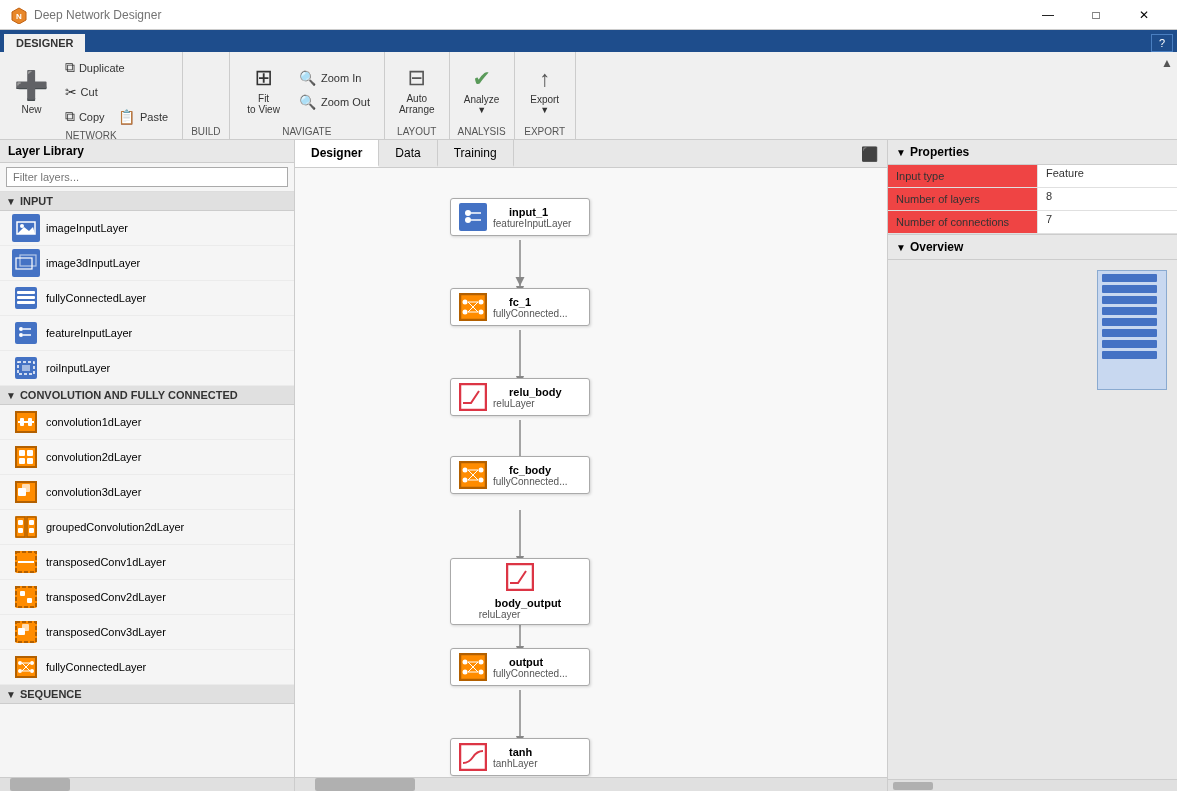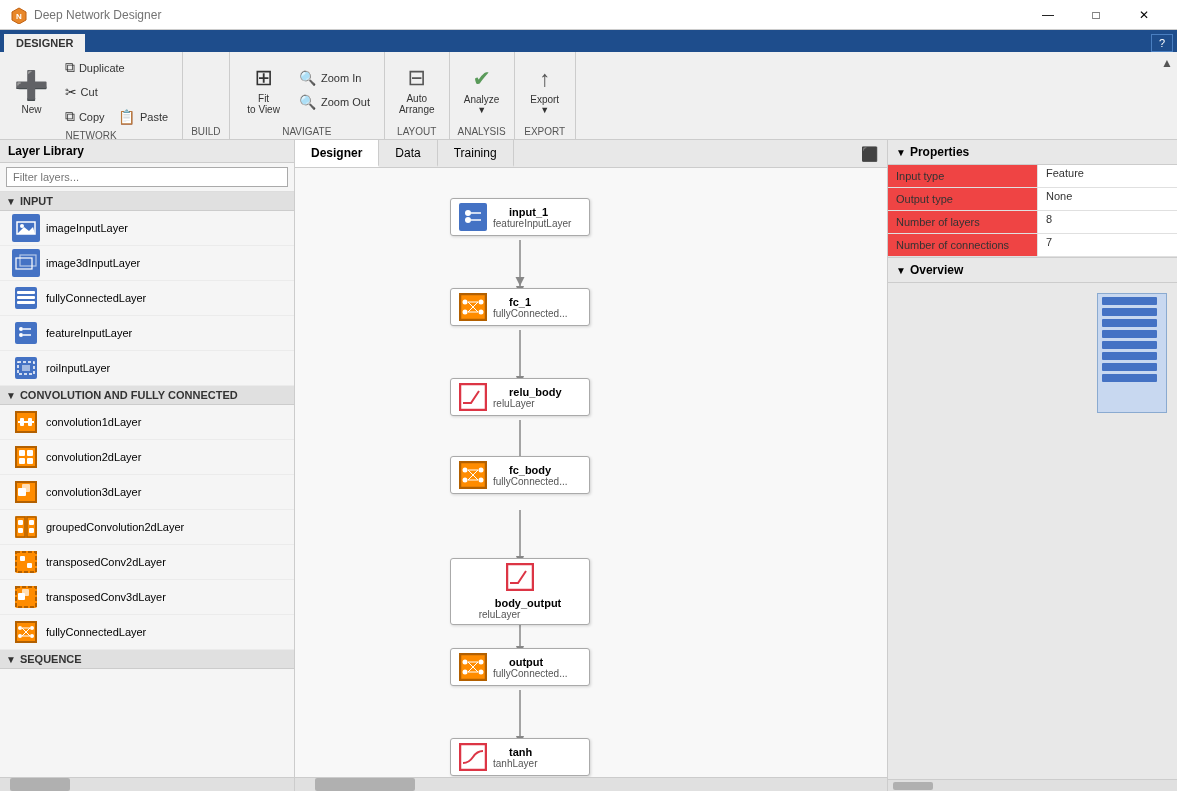--- a/index.html
+++ b/index.html
@@ -558,20 +558,30 @@
               <rect x="14" y="12" width="5" height="5" fill="white" rx="1"></rect>
             </svg>
         </div>
         <span>groupedConvolution2dLayer</span>
       </div>
       <div class="sidebar-item">
         <div class="layer-icon">
           <svg width="22" height="22" viewBox="0 0 22 22">
               <rect width="22" height="22" fill="#ff8c00" rx="2"></rect>
               <rect x="1" y="1" width="20" height="20" fill="none" stroke="#b36000" stroke-width="2" stroke-dasharray="4,2"></rect>
+              <line x1="3" y1="11" x2="19" y2="11" stroke="white" stroke-width="2"></line>
+            </svg>
+        </div>
+        <span>transposedConv1dLayer</span>
+      </div>
+      <div class="sidebar-item">
+        <div class="layer-icon">
+          <svg width="22" height="22" viewBox="0 0 22 22">
+              <rect width="22" height="22" fill="#ff8c00" rx="2"></rect>
+              <rect x="1" y="1" width="20" height="20" fill="none" stroke="#b36000" stroke-width="2" stroke-dasharray="4,2"></rect>
               <rect x="5" y="5" width="5" height="5" fill="white" rx="1"></rect>
               <rect x="12" y="12" width="5" height="5" fill="white" rx="1"></rect>
             </svg>
         </div>
         <span>transposedConv2dLayer</span>
       </div>
       <div class="sidebar-item">
         <div class="layer-icon">
           <svg width="22" height="22" viewBox="0 0 22 22">
               <rect width="22" height="22" fill="#ff8c00" rx="2"></rect>
@@ -793,24 +803,20 @@
       <div class="section-header">
         <span class="arrow">▼</span>
         <span>Properties</span>
       </div>
       <div class="properties-table">
         <div class="prop-row">
           <div class="prop-label">Input type</div>
           <div class="prop-value">Feature</div>
         </div>
         <div class="prop-row">
-          <div class="prop-label">Output type</div>
-          <div class="prop-value">None</div>
-        </div>
-        <div class="prop-row">
           <div class="prop-label">Number of layers</div>
           <div class="prop-value">8</div>
         </div>
         <div class="prop-row">
           <div class="prop-label">Number of connections</div>
           <div class="prop-value">7</div>
         </div>
       </div>
     </div>
 

